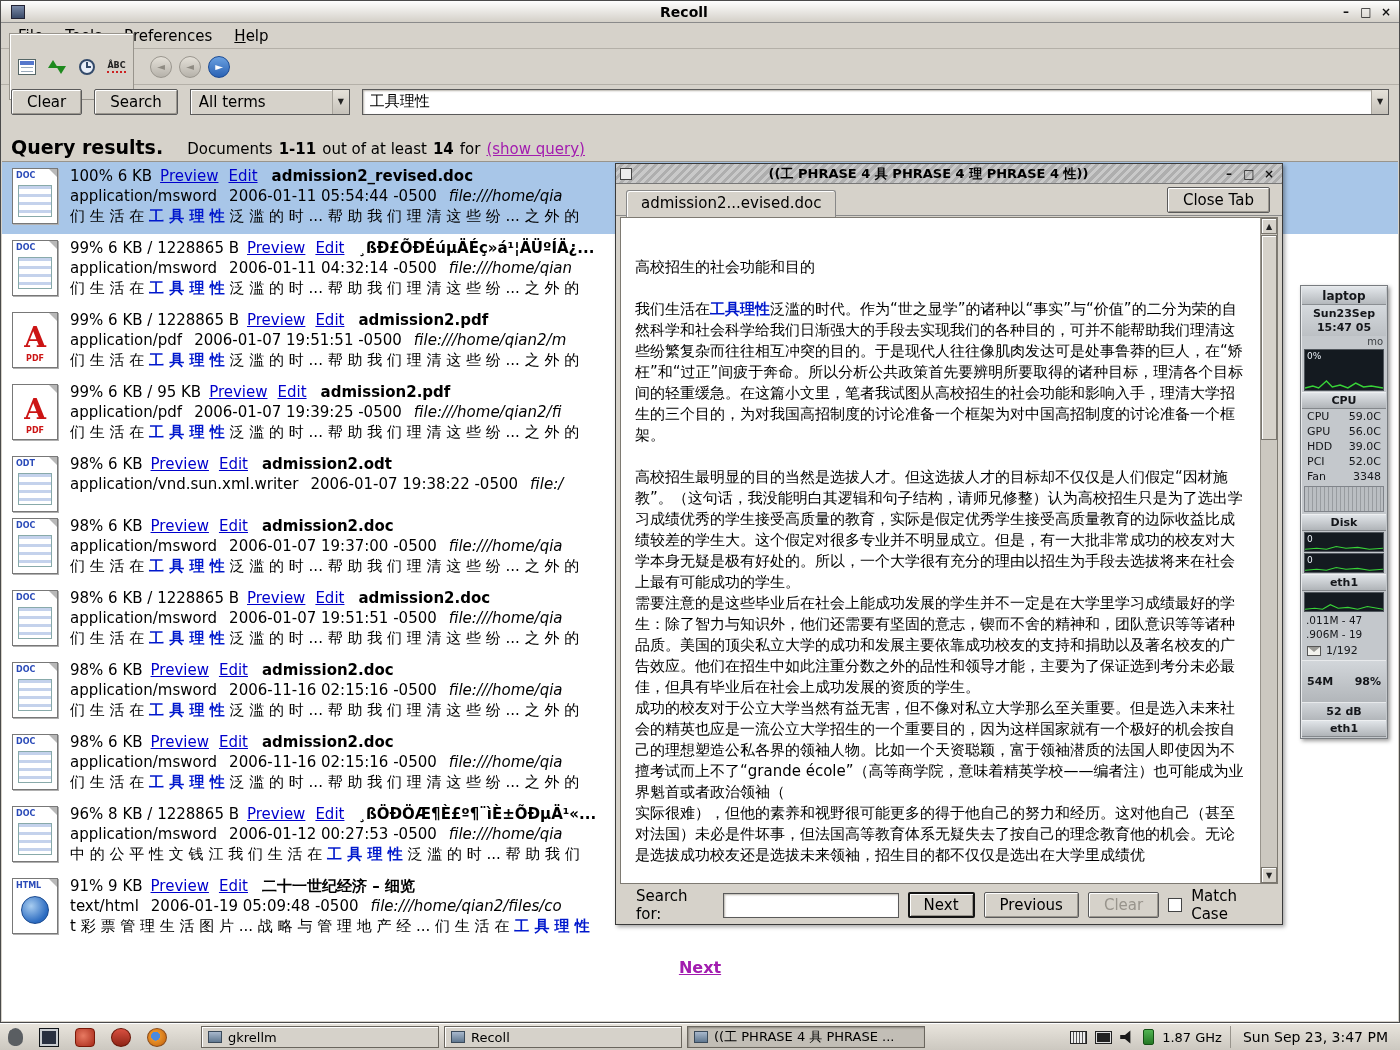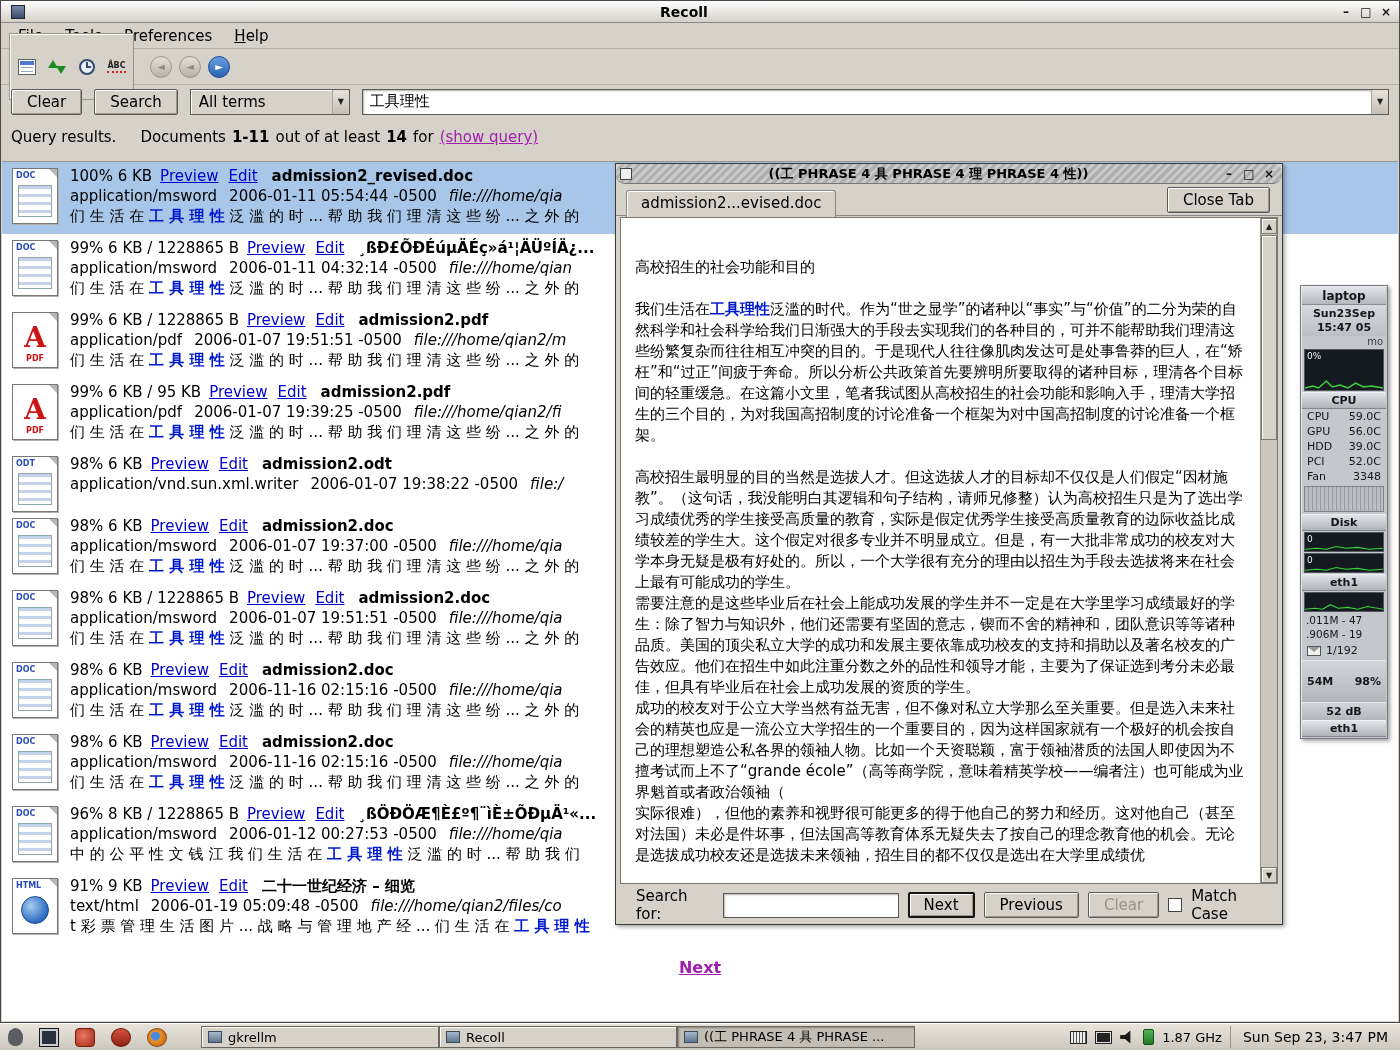--- a/index.html
+++ b/index.html
@@ -41,21 +41,21 @@
   .searchbar { height:33px; display:flex; align-items:center; gap:12px; padding:0 10px; }
   .btn { background:#d6d2ca; border:1px solid #5a5a5a; box-shadow:inset 1px 1px 0 #fff, inset -1px -1px 0 #9a968e; height:26px; padding:0 15px; font-size:15px; border-radius:2px; display:flex; align-items:center; font-family:inherit; }
   .btn.default { border:2px solid #141414; padding:0 14px; }
   .btn.disabled { color:#98948c; }
   .combo { width:160px; height:26px; background:#d6d2ca; border:1px solid #5a5a5a; box-shadow:inset 1px 1px 0 #fff; display:flex; align-items:center; justify-content:space-between; padding-left:8px; }
   .combo-arrow { width:17px; height:24px; display:flex; align-items:center; justify-content:center; font-size:8px; color:#222; border-left:1px solid #a8a49c; background:linear-gradient(#e6e2da,#c6c2ba); }
   .query-combo { flex:1; height:26px; background:#fff; border:1px solid #5a5a5a; box-shadow:inset 1px 1px 2px #b8b4ac; display:flex; align-items:center; }
   .query-input { flex:1; border:none; outline:none; background:transparent; font-size:15px; padding:0 7px; font-family:inherit; }
 
   .results-header { height:42px; display:flex; align-items:baseline; gap:6px; padding:10px 10px 0 10px; font-size:15px; }
-  .qr-title { font-weight:normal; font-size:15px; margin-right:18px; }
+  .qr-title { font-weight:bold; font-size:19px; margin-right:18px;margin-top:8px; }
 
   .results-list { position:absolute; left:1px; right:1px; top:160px; bottom:1px; background:#fff; border-top:1px solid #98948c; overflow:hidden; }
   .result-row { display:flex; min-height:72px; padding:4px 0 0 10px; position:relative; }
   .result-row.short { min-height:52px; }
   .result-row.selected { background:#a8c6e8; }
   .ricon { width:46px; height:56px; position:relative; margin:2px 12px 0 0; flex:none;padding-left:39px; }
   .fpage { position:absolute; inset:0; background:#fff; border:1px solid #787878; box-shadow:1px 1px 0 #b0b0b0; overflow:hidden; }
   .fear { position:absolute; right:0; top:0; width:0; height:0; border-left:8px solid transparent; border-top:8px solid #b8b8b8; }
   .doct { color:#2a4ab8; font-size:8px; font-weight:bold; padding:2px 3px; }
   .dgrid { position:absolute; left:5px; right:5px; top:16px; bottom:6px; border:1px solid #8aa; background:repeating-linear-gradient(#c4d2ec 0 3px, #fff 3px 8px); }
@@ -69,21 +69,21 @@
   .rlink { color:#0000cc; text-decoration:underline; margin-right:10px; cursor:pointer; }
   .rtitle { font-weight:bold; margin-left:4px; }
   .rmime { margin-right:12px; }
   .rdate { margin-right:12px; }
   .rurl { font-style:italic; }
   .next-row { text-align:center; margin-top:14px; }
   .next-link { font-weight:bold; font-size:16px; }
 
   
   #preview-window { position:absolute; left:615px; top:163px; width:668px; height:762px; background:#d6d2ca; border:1px solid #3a3a3a; box-shadow:2px 2px 4px rgba(0,0,0,.35); z-index:10; }
-  .pv-titlebar { height:20px; background:repeating-linear-gradient(135deg,#c9c9c9 0 3px,#aeaeae 3px 6px); display:flex; align-items:center; padding:0 4px; border-bottom:1px solid #777;border-radius:9px; }
+  .pv-titlebar { height:20px; background:repeating-linear-gradient(135deg,#c9c9c9 0 3px,#aeaeae 3px 6px); display:flex; align-items:center; padding:0 4px; border-bottom:1px solid #777; }
   .pv-tb-icon { width:12px; height:12px; background:#eee; border:1px solid #444; margin-right:5px; flex:none; }
   .pv-title { flex:1; text-align:center; font-weight:bold; font-size:13px; white-space:nowrap; overflow:hidden; }
   .pv-tabbar { height:32px; position:relative; border-bottom:1px solid #8a8a8a; padding:6px 0 0 10px; }
   .pv-tab { display:inline-block; border:1px solid #888; border-bottom:none; background:#d6d2ca; box-shadow:inset 1px 1px 0 #fff; padding:3px 14px 6px; font-size:15px; border-radius:3px 3px 0 0; }
   .pv-closetab { position:absolute; right:12px; top:3px; }
   .pv-body { position:absolute; left:4px; right:4px; top:53px; bottom:40px; border:1px solid #7e7a72; background:#fff; }
   .pv-text { position:absolute; left:0; top:0; right:17px; bottom:0; overflow:hidden; padding:39px 14px 0 14px; font-size:15px; line-height:21px; word-break:break-word; overflow-wrap:anywhere; }
   .pv-scroll { position:absolute; right:0; top:0; bottom:0; width:17px; background:#ccc8c0; border-left:1px solid #98948c; }
   .sc-btn { position:absolute; left:0; width:16px; height:16px; background:#d6d2ca; border:1px solid #7a766e; box-shadow:inset 1px 1px 0 #fff; font-size:8px; display:flex; align-items:center; justify-content:center; color:#222; }
   .sc-up { top:0; } .sc-down { bottom:0; }
@@ -116,21 +116,21 @@
 
   
   #taskbar { position:absolute; left:0; bottom:0; width:1400px; height:27px; background:linear-gradient(#e8e4dc,#ccc8c0); border-top:1px solid #fff; display:flex; align-items:center; padding:0 8px; z-index:30; font-size:13px; }
   .launchers { display:flex; gap:16px; align-items:center; }
   .l-ic { width:20px; height:19px; }
   .foot-ic { background:#5a5e62; border-radius:55% 55% 45% 45%; width:15px; height:18px; box-shadow:-4px -3px 0 -5px #5a5e62; }
   .term-ic { background:#283040; border:1px solid #101418; box-shadow:inset 0 0 0 2px #c8ccd0; }
   .snap-ic { background:radial-gradient(circle at 40% 40%, #e87a62, #a62818); border-radius:4px; border:1px solid #7a1808; }
   .pkg-ic { background:linear-gradient(#d85040,#8e2416); border-radius:50%; border:1px solid #6a1406; }
   .ff-ic { background:radial-gradient(circle at 42% 42%, #4a8ae0 30%, #e8922a 32%, #c05c08); border-radius:50%; border:1px solid #8a4a18; }
-  .tasks { display:flex; margin-left:34px; }
+  .tasks { display:flex; gap:5px; margin-left:34px; }
   .task-btn { width:238px; height:22px; background:#d6d2ca; border:1px solid #6a665e; box-shadow:inset 1px 1px 0 #fff; display:flex; align-items:center; gap:6px; padding:0 6px; }
   .task-btn.active { background:#c2beb6; box-shadow:inset 1px 1px 2px #8a867e; }
   .task-ico { width:14px; height:12px; background:linear-gradient(#a8b8cc,#607890); border:1px solid #3a4a5a; flex:none; }
   .task-label { overflow:hidden; white-space:nowrap; text-overflow:ellipsis; }
   .tray { margin-left:auto; display:flex; align-items:center; gap:8px; }
   .kb-ic { width:17px; height:13px; border:1px solid #222; background:repeating-linear-gradient(90deg,#eee 0 2px,#555 2px 3px); }
   .kb2-ic { width:17px; height:13px; border:1px solid #222; background:#222; box-shadow:inset 0 0 0 1px #ddd; }
   .spk-ic { width:15px; height:14px; clip-path:polygon(0 35%, 32% 35%, 68% 4%, 68% 96%, 32% 65%, 0 65%); background:#1a1a1a; }
   .bat-ic { width:11px; height:16px; background:linear-gradient(#52b452,#247824); border:1px solid #145014; border-radius:2px; }
   .clock { font-size:14px; padding:0 4px 0 12px; border-left:1px solid #98948c; height:22px; display:flex; align-items:center; white-space:nowrap; }

